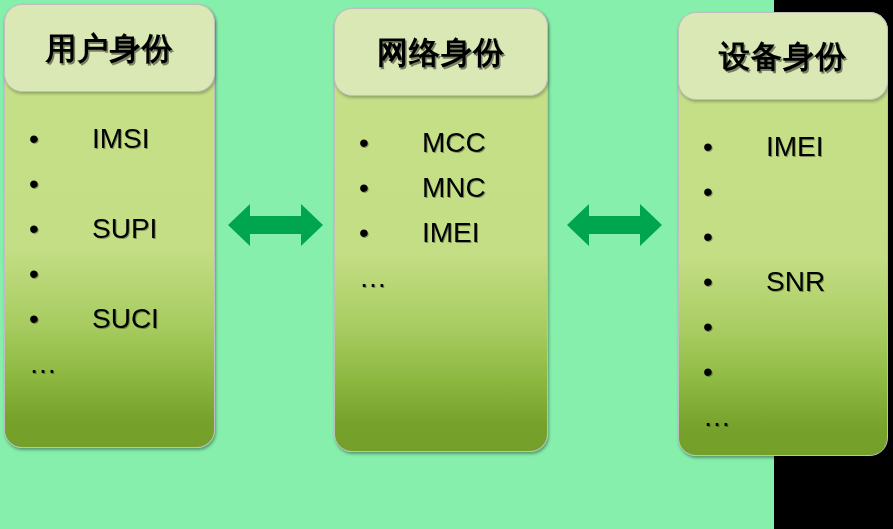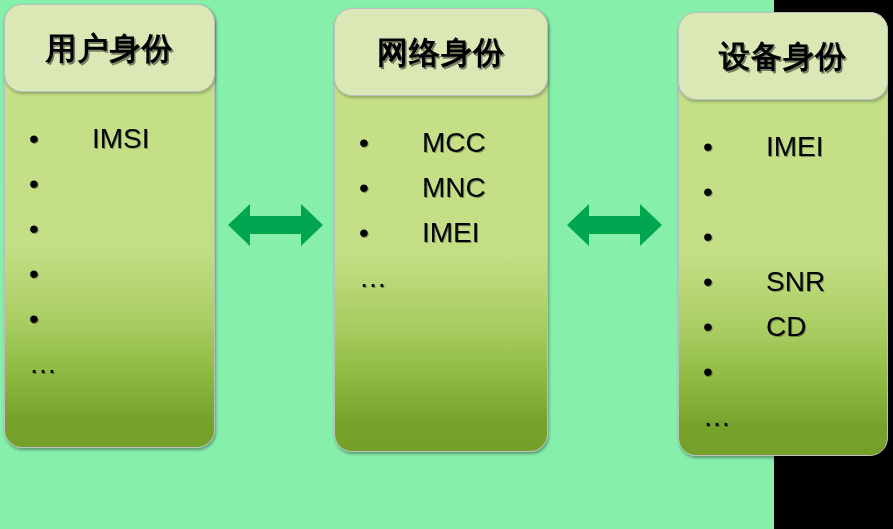--- a/index.html
+++ b/index.html
@@ -137,26 +137,28 @@
     <div class="panel-list">
       <div class="list-item">
         <span class="bullet">•</span>
         <span class="item-label">IMSI</span>
       </div>
       <div class="list-item">
         <span class="bullet">•</span>
       </div>
       <div class="list-item">
         <span class="bullet">•</span>
-      </div>
-      <div class="list-item">
-        <span class="bullet">•</span>
-      </div>
-      <div class="list-item">
-        <span class="bullet">•</span>
+        <span class="item-label">SUPI</span>
+      </div>
+      <div class="list-item">
+        <span class="bullet">•</span>
+      </div>
+      <div class="list-item">
+        <span class="bullet">•</span>
+        <span class="item-label">SUCI</span>
       </div>
       <div class="ellipsis-row">…</div>
     </div>
   </div>
 
   <div class="arrow" style="left:228px; top:202px; width:95px; height:46px;">
     <svg width="95" height="46" viewBox="0 0 95 46">
       <polygon points="0,23 22,2 22,14 73,14 73,2 95,23 73,44 73,32 22,32 22,44" fill="#00a550"></polygon>
     </svg>
   </div>
@@ -204,21 +206,20 @@
       </div>
       <div class="list-item">
         <span class="bullet">•</span>
       </div>
       <div class="list-item">
         <span class="bullet">•</span>
         <span class="item-label">SNR</span>
       </div>
       <div class="list-item">
         <span class="bullet">•</span>
-        <span class="item-label">CD</span>
       </div>
       <div class="list-item">
         <span class="bullet">•</span>
       </div>
       <div class="ellipsis-row">…</div>
     </div>
   </div>
 
 </div>
 

